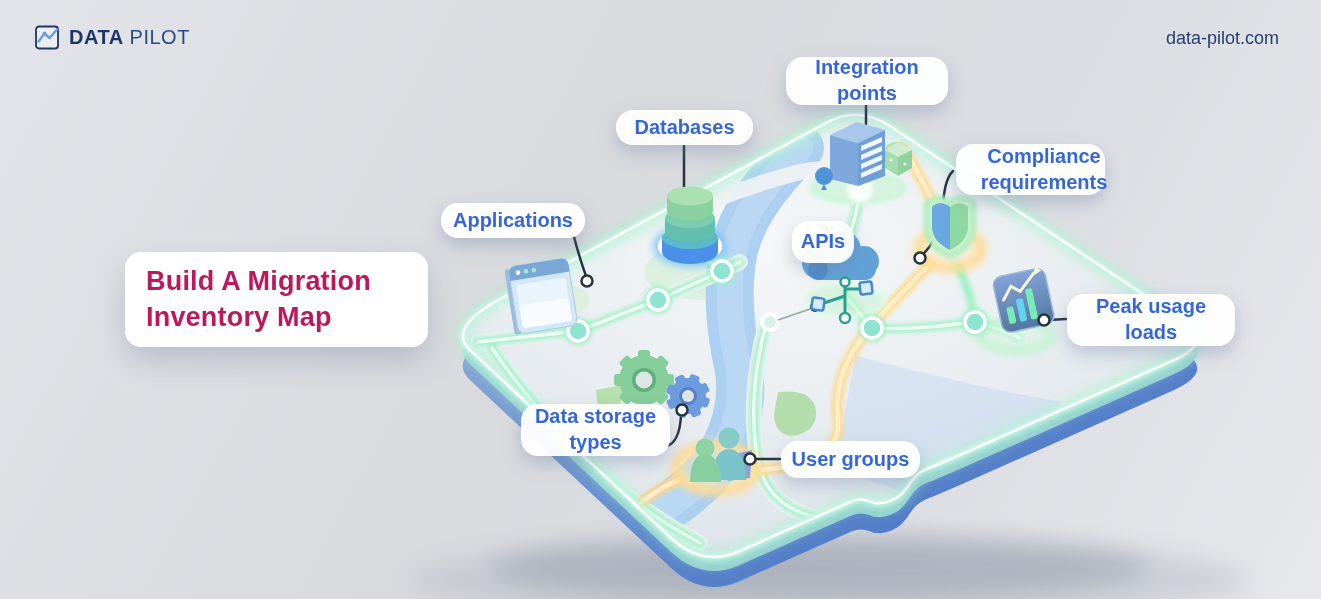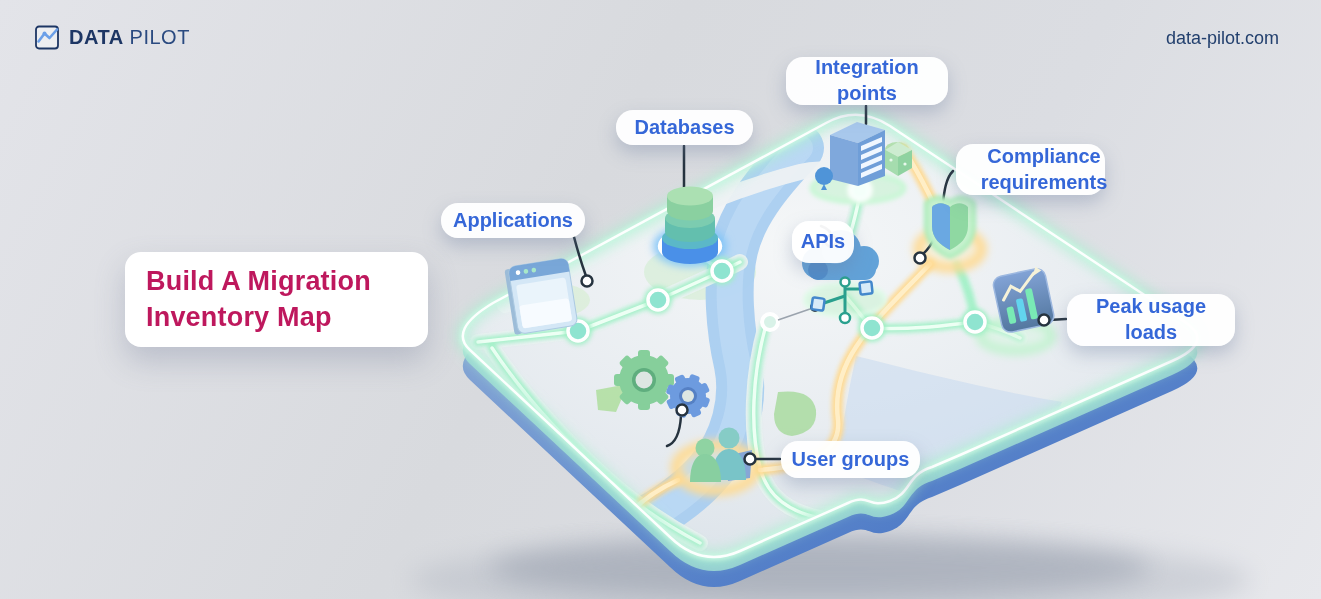--- a/index.html
+++ b/index.html
@@ -376,15 +376,16 @@
     <span>Build A Migration</span>
     <span>Inventory Map</span>
   </div>
 
   <div class="map-label" id="lab-databases">Databases</div>
   <div class="map-label" id="lab-integration">Integration points</div>
   <div class="map-label" id="lab-applications">Applications</div>
   <div class="map-label" id="lab-apis">APIs</div>
   <div class="map-label" id="lab-compliance">Compliance requirements</div>
   <div class="map-label" id="lab-peak">Peak usage loads</div>
+  <div class="map-label" id="lab-storage">Data storage types</div>
   <div class="map-label" id="lab-users">User groups</div>
 
 </div>
 
 </body></html>

